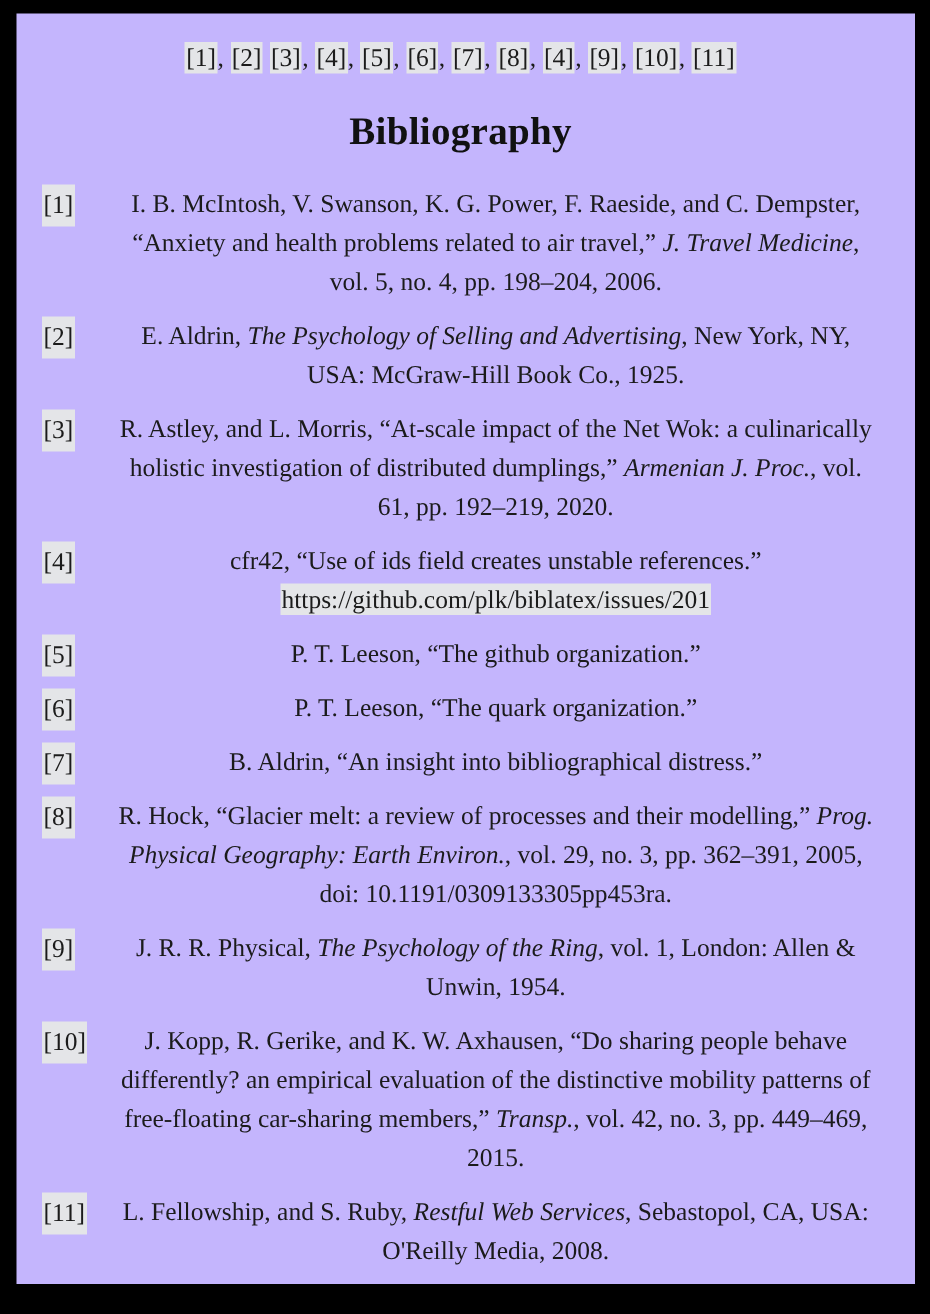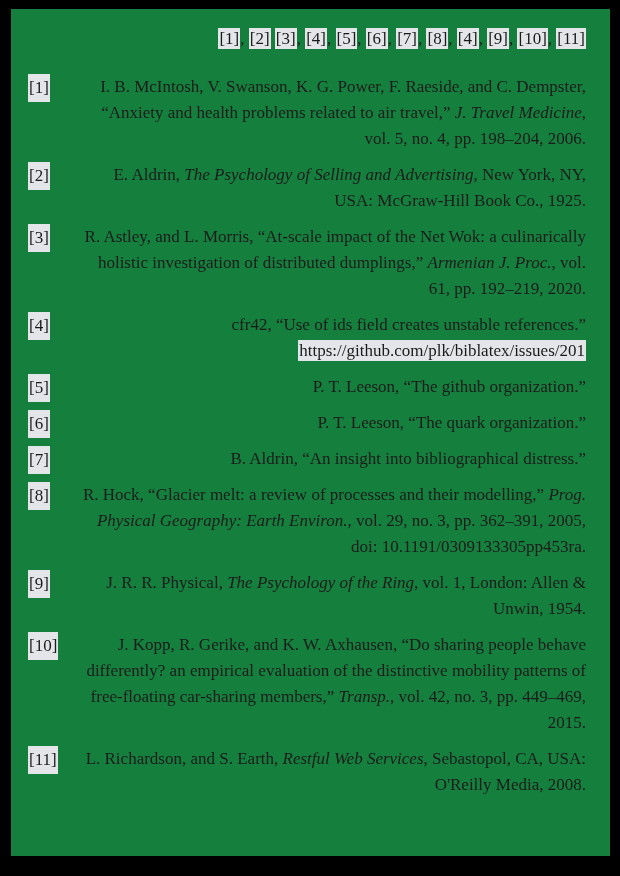--- a/index.html
+++ b/index.html
@@ -9,29 +9,29 @@
     height: 876px;
     background: #000000;
     overflow: hidden;
   }
   .page {
     position: absolute;
     left: 11px;
     top: 9px;
     right: 10px;
     bottom: 20px;
-    background: #15803d;
+    background: #c4b5fd;
     padding: 17px 24px 0 17px;
     box-sizing: border-box;
     overflow: hidden;
     font-family: "Liberation Serif", serif;
     color: #1b1b1b;
     font-size: 17px;
     line-height: 26px;
-    text-align: right;
+    text-align: center;
   }
   .hl {
     background-color: #e4e5e8;
     padding: 1px 1px;
   }
   .citation-line {
     margin: 0 0 22px 0;
     white-space: nowrap;
   }
   h1.bib-heading {
@@ -68,20 +68,21 @@
     overflow-wrap: anywhere;
   }
 </style>
 </head>
 <body>
 
 <div class="page">
 
   <p class="citation-line"><span class="hl">[1]</span><span>, </span><span class="hl">[2]</span><span> </span><span class="hl">[3]</span><span>, </span><span class="hl">[4]</span><span>, </span><span class="hl">[5]</span><span>, </span><span class="hl">[6]</span><span>, </span><span class="hl">[7]</span><span>, </span><span class="hl">[8]</span><span>, </span><span class="hl">[4]</span><span>, </span><span class="hl">[9]</span><span>, </span><span class="hl">[10]</span><span>, </span><span class="hl">[11]</span></p>
 
+  <h1 class="bib-heading">Bibliography</h1>
 
   <ul class="bib-list">
       <li>
         <span class="bib-label hl">[1]</span>
         <div class="bib-text"><span>I. B. McIntosh, V. Swanson, K. G. Power, F. Raeside, and C. Dempster, “Anxiety and health problems related to air travel,” </span><i>J. Travel Medicine</i><span>, vol. 5, no. 4, pp. 198–204, 2006.</span></div>
       </li>
       <li>
         <span class="bib-label hl">[2]</span>
         <div class="bib-text"><span>E. Aldrin, </span><i>The Psychology of Selling and Advertising</i><span>, New York, NY, USA: McGraw-Hill Book Co., 1925.</span></div>
       </li>
@@ -112,17 +113,17 @@
       <li>
         <span class="bib-label hl">[9]</span>
         <div class="bib-text"><span>J. R. R. Physical, </span><i>The Psychology of the Ring</i><span>, vol. 1, London: Allen &amp; Unwin, 1954.</span></div>
       </li>
       <li>
         <span class="bib-label hl">[10]</span>
         <div class="bib-text"><span>J. Kopp, R. Gerike, and K. W. Axhausen, “Do sharing people behave differently? an empirical evaluation of the distinctive mobility patterns of free-floating car-sharing members,” </span><i>Transp.</i><span>, vol. 42, no. 3, pp. 449–469, 2015.</span></div>
       </li>
       <li>
         <span class="bib-label hl">[11]</span>
-        <div class="bib-text"><span>L. Richardson, and S. Earth, </span><i>Restful Web Services</i><span>, Sebastopol, CA, USA: O'Reilly Media, 2008.</span></div>
+        <div class="bib-text"><span>L. Fellowship, and S. Ruby, </span><i>Restful Web Services</i><span>, Sebastopol, CA, USA: O'Reilly Media, 2008.</span></div>
       </li>
     </ul>
 
 </div>
 
 </body></html>

